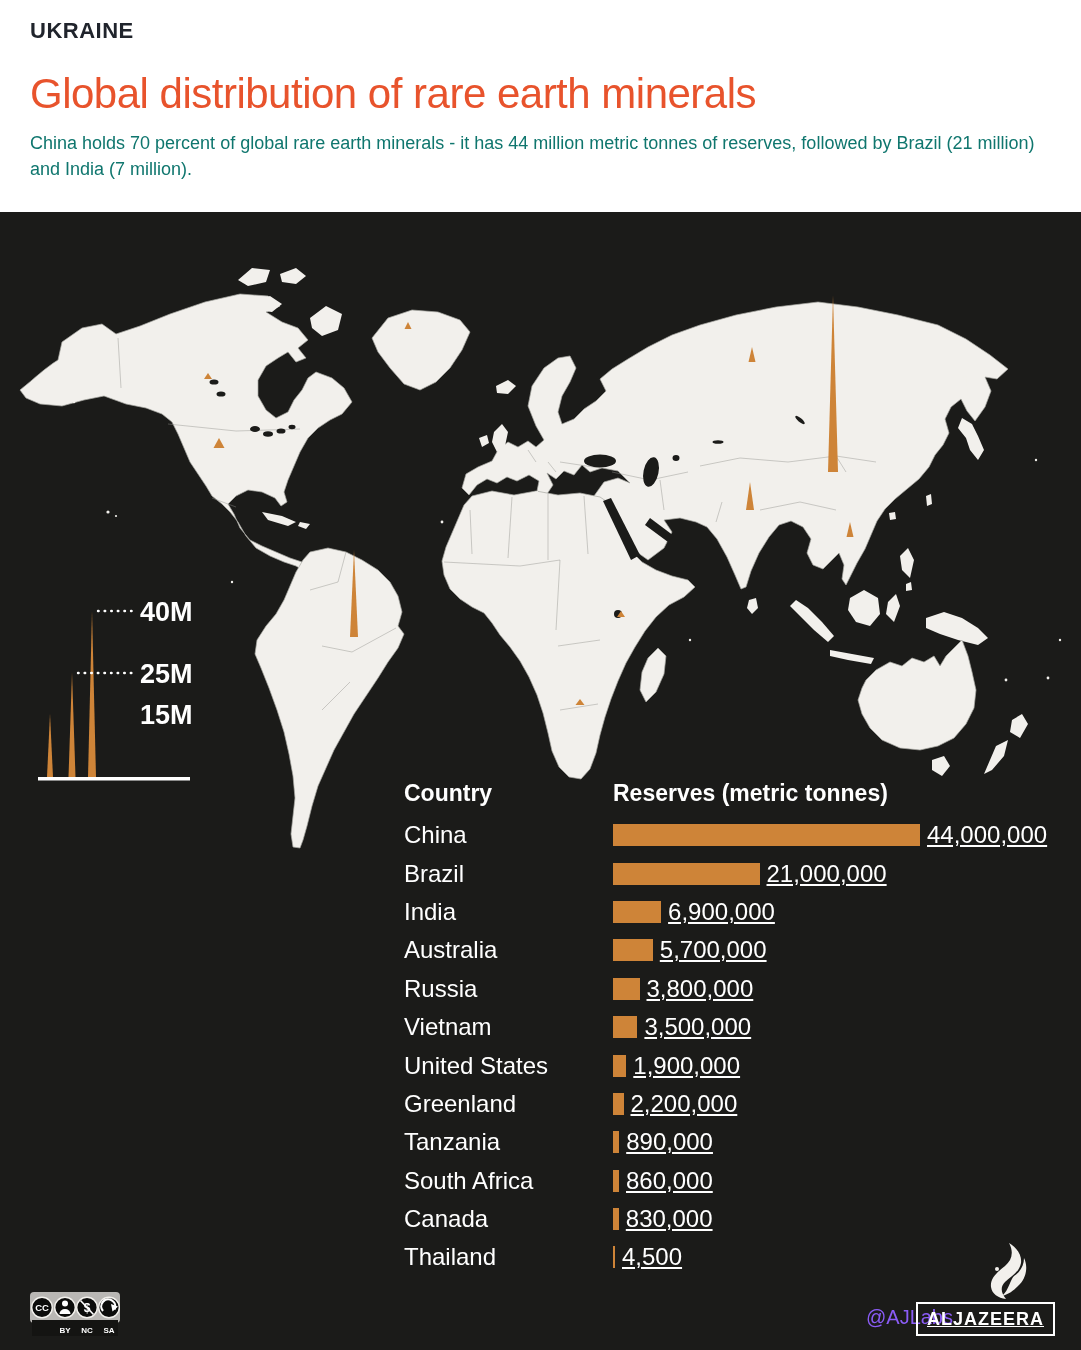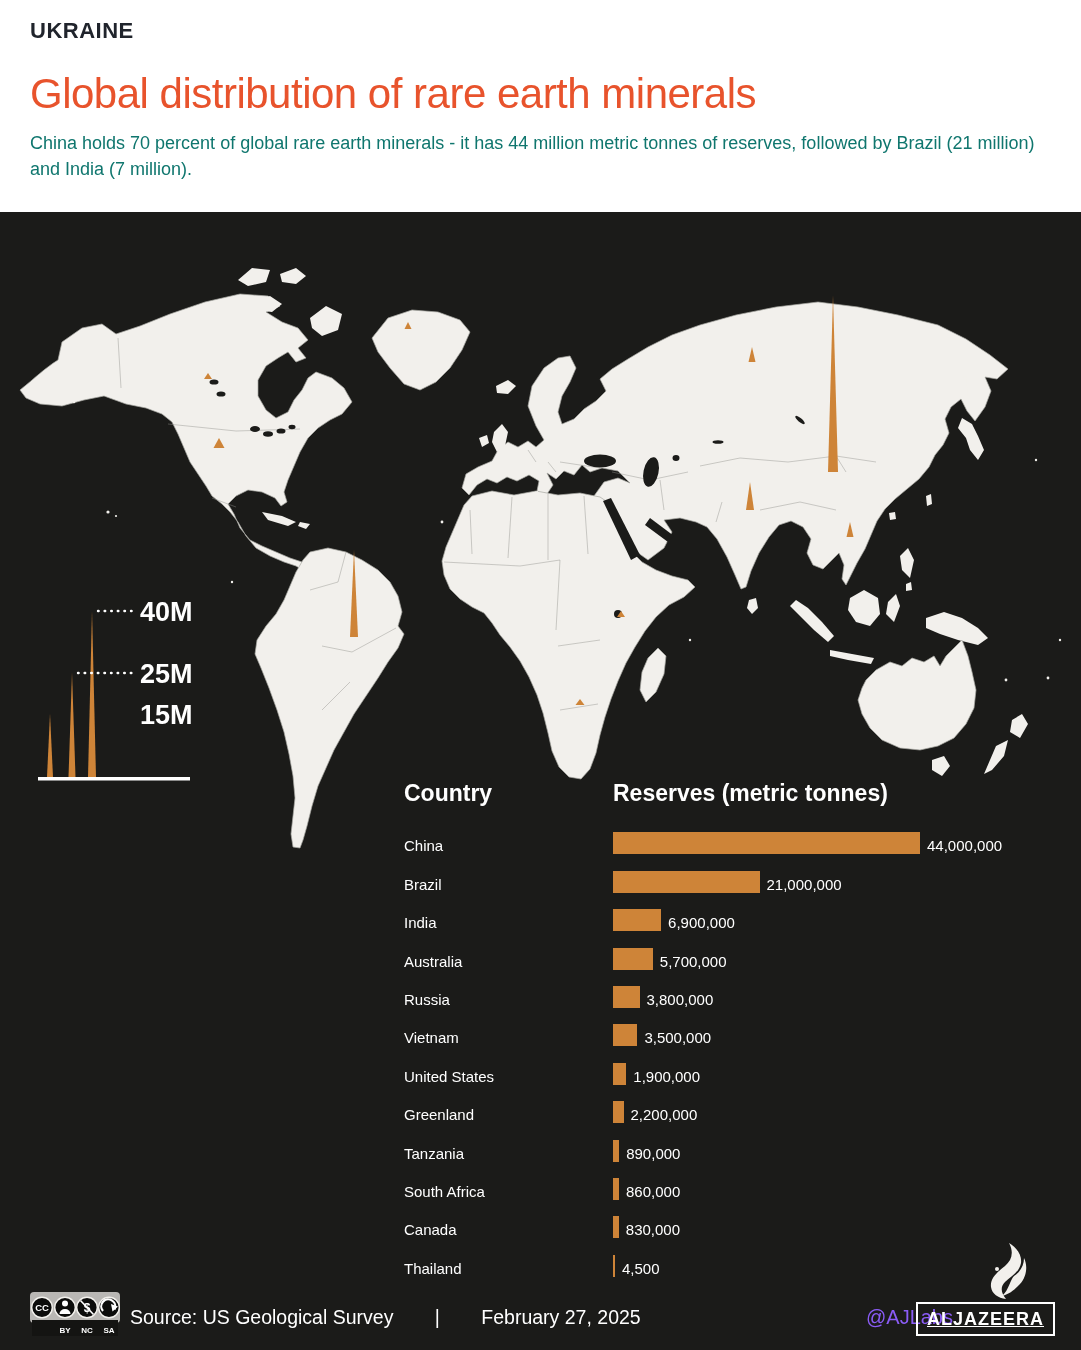--- a/index.html
+++ b/index.html
@@ -21,24 +21,24 @@
   .border { stroke:rgba(145,145,140,.55); stroke-width:.8; fill:none; }
   .waterdark { fill:var(--dark); }
   .speck { fill:var(--land); }
   .spike { fill:var(--accent); }
   .leader { stroke:#fff; stroke-width:2.4; stroke-dasharray:.6 6; stroke-linecap:round; fill:none; }
   .leg-label { fill:#fff; font-size:27px; font-weight:700; }
 
   .table { position:absolute; left:404px; top:568px; width:662px; color:#fff; }
   .t-head { display:flex; font-size:23px; font-weight:700; margin-bottom:9px; }
   .t-head .c1 { width:209px; flex:0 0 auto; }
-  .t-row { display:flex; align-items:flex-end; height:38.4px; font-size:15px; }
+  .t-row { display:flex; align-items:center; height:38.4px; font-size:24px; }
   .t-row .c1 { width:209px; flex:0 0 auto; }
   .bar { height:22px; background:var(--accent); flex:0 0 auto; }
-  .val { margin-left:7px; white-space:nowrap; }
+  .val { margin-left:7px; white-space:nowrap;text-decoration:underline; }
 
   .cc { position:absolute; left:30px; bottom:14px; }
   .srcline { position:absolute; left:130px; bottom:21px; font-size:19.5px; color:#fff; white-space:nowrap; }
   .srcline .sep { margin:0 36px; }
   .ajlabs { position:absolute; right:128px; bottom:21px; font-size:20px; color:#8b5cf6; }
   .brand { position:absolute; right:26px; bottom:14px; border:2.5px solid #fff; color:#fff; font-weight:700; font-size:18px; letter-spacing:1px; padding:5px 9px 4px 9px;text-decoration:underline; }
   .flame { position:absolute; right:46px; bottom:50px; }
 </style>
 </head>
 <body style="--accent: #ce8438; --title-orange: #e8532c; --dark: #1b1b19; --land: #f2f0ec;">
@@ -249,26 +249,20 @@
     <path d="M29.5,22 a5.5,5 0 0 1 11,0 Z" fill="#fff"></path>
     <text x="57" y="20" font-size="12" font-weight="bold" fill="#fff" text-anchor="middle">$</text>
     <line x1="50.5" y1="8.5" x2="63.5" y2="22.5" stroke="#fff" stroke-width="1.6"></line>
     <path d="M73,19 a7,7 0 1 1 11.5,-1.5" stroke="#fff" stroke-width="2.2" fill="none"></path>
     <polygon points="81,12 88,14.5 82.5,19.5" fill="#fff"></polygon>
     <text x="35" y="40.5" font-size="8" font-weight="bold" fill="#fff" text-anchor="middle">BY</text>
     <text x="57" y="40.5" font-size="8" font-weight="bold" fill="#fff" text-anchor="middle">NC</text>
     <text x="79" y="40.5" font-size="8" font-weight="bold" fill="#fff" text-anchor="middle">SA</text>
   </svg>
 
-  <div class="srcline">
-    <span>Source:</span>
-    <span>US Geological Survey</span>
-    <span class="sep">|</span>
-    <span>February 27, 2025</span>
-  </div>
 
   <div class="ajlabs">@AJLabs</div>
 
   <svg class="flame" width="54" height="58" viewBox="0 0 54 58">
     <path d="M28,1 C33,10 31,18 24,24 C15,31 9,37 10,45 C11,52 17,56 25,57 C20,51 19,45 24,40 C30,34 38,31 40,21 C41,13 36,6 28,1 Z" fill="#f2f0ec"></path>
     <path d="M33,34 C39,30 43,24 43,16 C47,24 46,36 37,44 C32,49 28,52 21,54 C28,48 29,38 33,34 Z" fill="#f2f0ec"></path>
     <circle cx="16" cy="27" r="2" fill="#f2f0ec"></circle>
   </svg>
 
   <div class="brand">ALJAZEERA</div>

